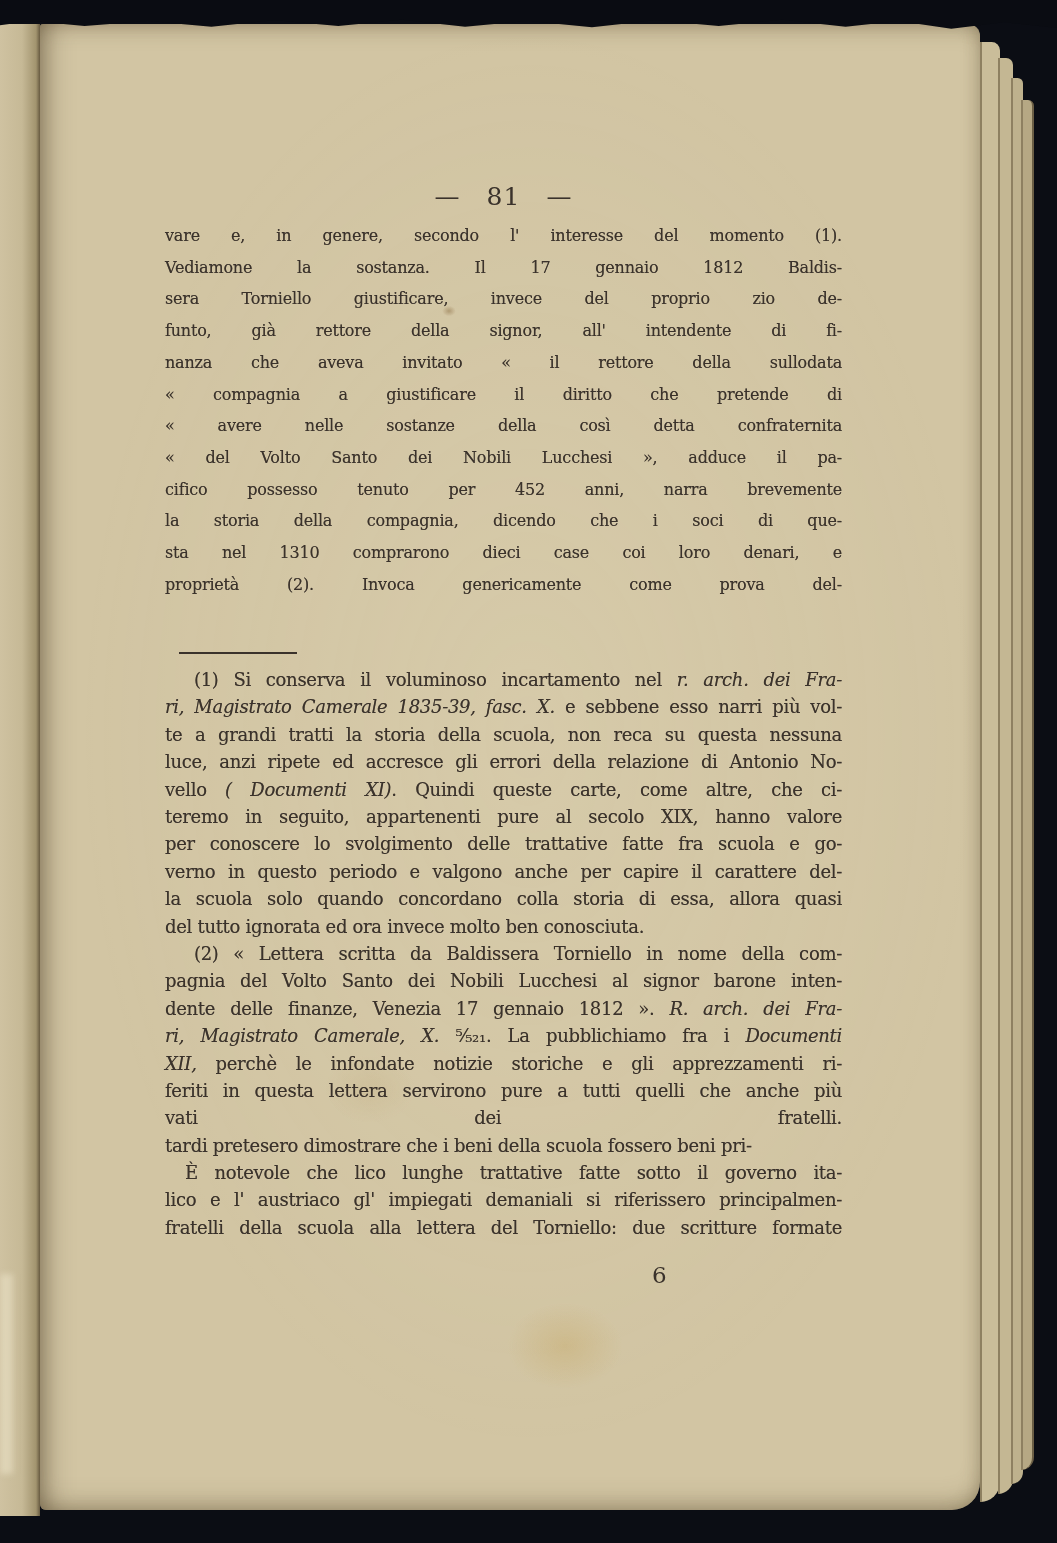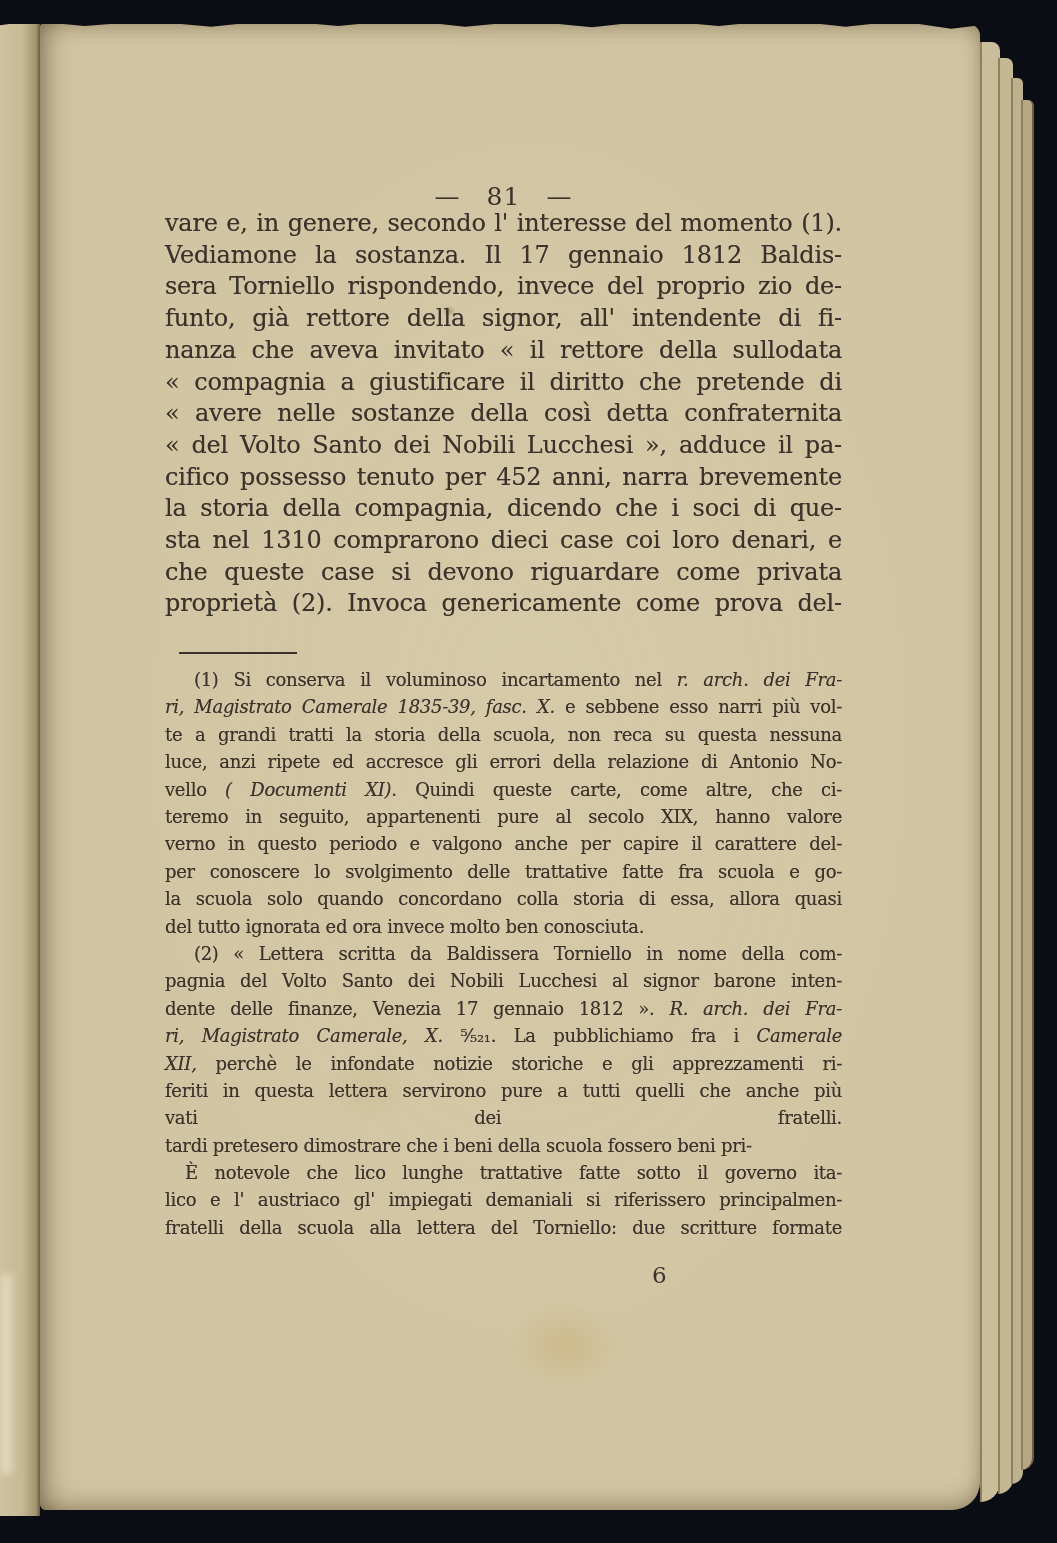--- a/index.html
+++ b/index.html
@@ -52,21 +52,21 @@
     position:absolute; top:0; left:0; width:1057px; height:36px; background:#0a0c12;
     clip-path:polygon(0 0,100% 0,100% 78%,95% 62%,90% 80%,85% 58%,80% 74%,74% 55%,68% 72%,
       62% 56%,56% 76%,50% 58%,44% 74%,38% 55%,32% 72%,26% 56%,20% 74%,14% 58%,8% 72%,3% 58%,0 70%);
   }
   .header-row {
     position:absolute; left:125px; top:158px; width:677px;
     display:flex; justify-content:center; align-items:center; gap:26px;
     font-size:25px; letter-spacing:1px;
   }
   .text-block { position:absolute; left:125px; width:677px; text-shadow:0 0 .5px rgba(58,50,43,.55); }
-  .body-block { top:184px; font-size:24px; line-height:31.7px; letter-spacing:-0.2px; }
+  .body-block { top:196px; font-size:16px; line-height:31.7px; letter-spacing:-0.2px; }
   .fn-block   { font-size:18px; line-height:27.4px; letter-spacing:-0.3px; }
   .fn1 { top:642px; } .fn2 { top:916px; } .closing { top:1135px; }
   .line { text-align:justify; text-align-last:justify; }
   .short-last .line:last-child { text-align-last:left; }
   .indent-first .line:first-child { text-indent:29px; }
   .indent-first-sm .line:first-child { text-indent:20px; }
   .it { font-style:italic; }
   .rule { position:absolute; left:139px; top:628px; width:118px; height:2px; background:#3a322b; }
   .signature { position:absolute; left:612px; top:1238px; font-size:23px; }
 </style>
@@ -84,53 +84,52 @@
 
     <div class="header-row">
       <span>—</span>
       <span>81</span>
       <span>—</span>
     </div>
 
     <div class="text-block body-block">
         <div class="line">vare e, in genere, secondo l' interesse del momento (1).</div>
         <div class="line">Vediamone la sostanza. Il 17 gennaio 1812 Baldis-</div>
-        <div class="line">sera Torniello rispondendo, invece del proprio zio de-</div>
+        <div class="line">sera Torniello giustificare, invece del proprio zio de-</div>
         <div class="line">funto, già rettore della signor, all' intendente di fi-</div>
         <div class="line">nanza che aveva invitato « il rettore della sullodata</div>
         <div class="line">« compagnia a giustificare il diritto che pretende di</div>
         <div class="line">« avere nelle sostanze della così detta confraternita</div>
         <div class="line">« del Volto Santo dei Nobili Lucchesi », adduce il pa-</div>
         <div class="line">cifico possesso tenuto per 452 anni, narra brevemente</div>
         <div class="line">la storia della compagnia, dicendo che i soci di que-</div>
         <div class="line">sta nel 1310 comprarono dieci case coi loro denari, e</div>
-        <div class="line">che queste case si devono riguardare come privata</div>
         <div class="line">proprietà (2). Invoca genericamente come prova del-</div>
       </div>
 
     <div class="rule"></div>
 
     <div class="text-block fn-block fn1 short-last indent-first">
         <div class="line"><span>(1) Si conserva il voluminoso incartamento nel </span><span class="it">r. arch. dei Fra-</span></div>
         <div class="line"><span class="it">ri, Magistrato Camerale 1835-39, fasc. X.</span><span> e sebbene esso narri più vol-</span></div>
         <div class="line">te a grandi tratti la storia della scuola, non reca su questa nessuna</div>
         <div class="line">luce, anzi ripete ed accresce gli errori della relazione di Antonio No-</div>
         <div class="line"><span>vello </span><span class="it">( Documenti XI)</span><span>. Quindi queste carte, come altre, che ci-</span></div>
         <div class="line">teremo in seguito, appartenenti pure al secolo XIX, hanno valore</div>
+        <div class="line">per conoscere lo svolgimento delle trattative fatte fra scuola e go-</div>
         <div class="line">verno in questo periodo e valgono anche per capire il carattere del-</div>
-        <div class="line">per conoscere lo svolgimento delle trattative fatte fra scuola e go-</div>
         <div class="line">la scuola solo quando concordano colla storia di essa, allora quasi</div>
         <div class="line">del tutto ignorata ed ora invece molto ben conosciuta.</div>
       </div>
 
     <div class="text-block fn-block fn2 short-last indent-first">
         <div class="line">(2) « Lettera scritta da Baldissera Torniello in nome della com-</div>
         <div class="line">pagnia del Volto Santo dei Nobili Lucchesi al signor barone inten-</div>
         <div class="line"><span>dente delle finanze, Venezia 17 gennaio 1812 ». </span><span class="it">R. arch. dei Fra-</span></div>
-        <div class="line"><span class="it">ri, Magistrato Camerale, X. </span><span>⁵⁄₅₂₁</span><span>. La pubblichiamo fra i </span><span class="it">Camerale</span></div>
+        <div class="line"><span class="it">ri, Magistrato Camerale, X. </span><span>⁵⁄₅₂₁</span><span>. La pubblichiamo fra i </span><span class="it">Documenti</span></div>
         <div class="line"><span class="it">XII,</span><span> perchè le infondate notizie storiche e gli apprezzamenti ri-</span></div>
         <div class="line">feriti in questa lettera servirono pure a tutti quelli che anche più</div>
         <div class="line">vati dei fratelli.</div>
         <div class="line">tardi pretesero dimostrare che i beni della scuola fossero beni pri-</div>
       </div>
 
     <div class="text-block fn-block closing indent-first-sm">
         <div class="line">È notevole che lico lunghe trattative fatte sotto il governo ita-</div>
         <div class="line">lico e l' austriaco gl' impiegati demaniali si riferissero principalmen-</div>
         <div class="line">fratelli della scuola alla lettera del Torniello: due scritture formate</div>

